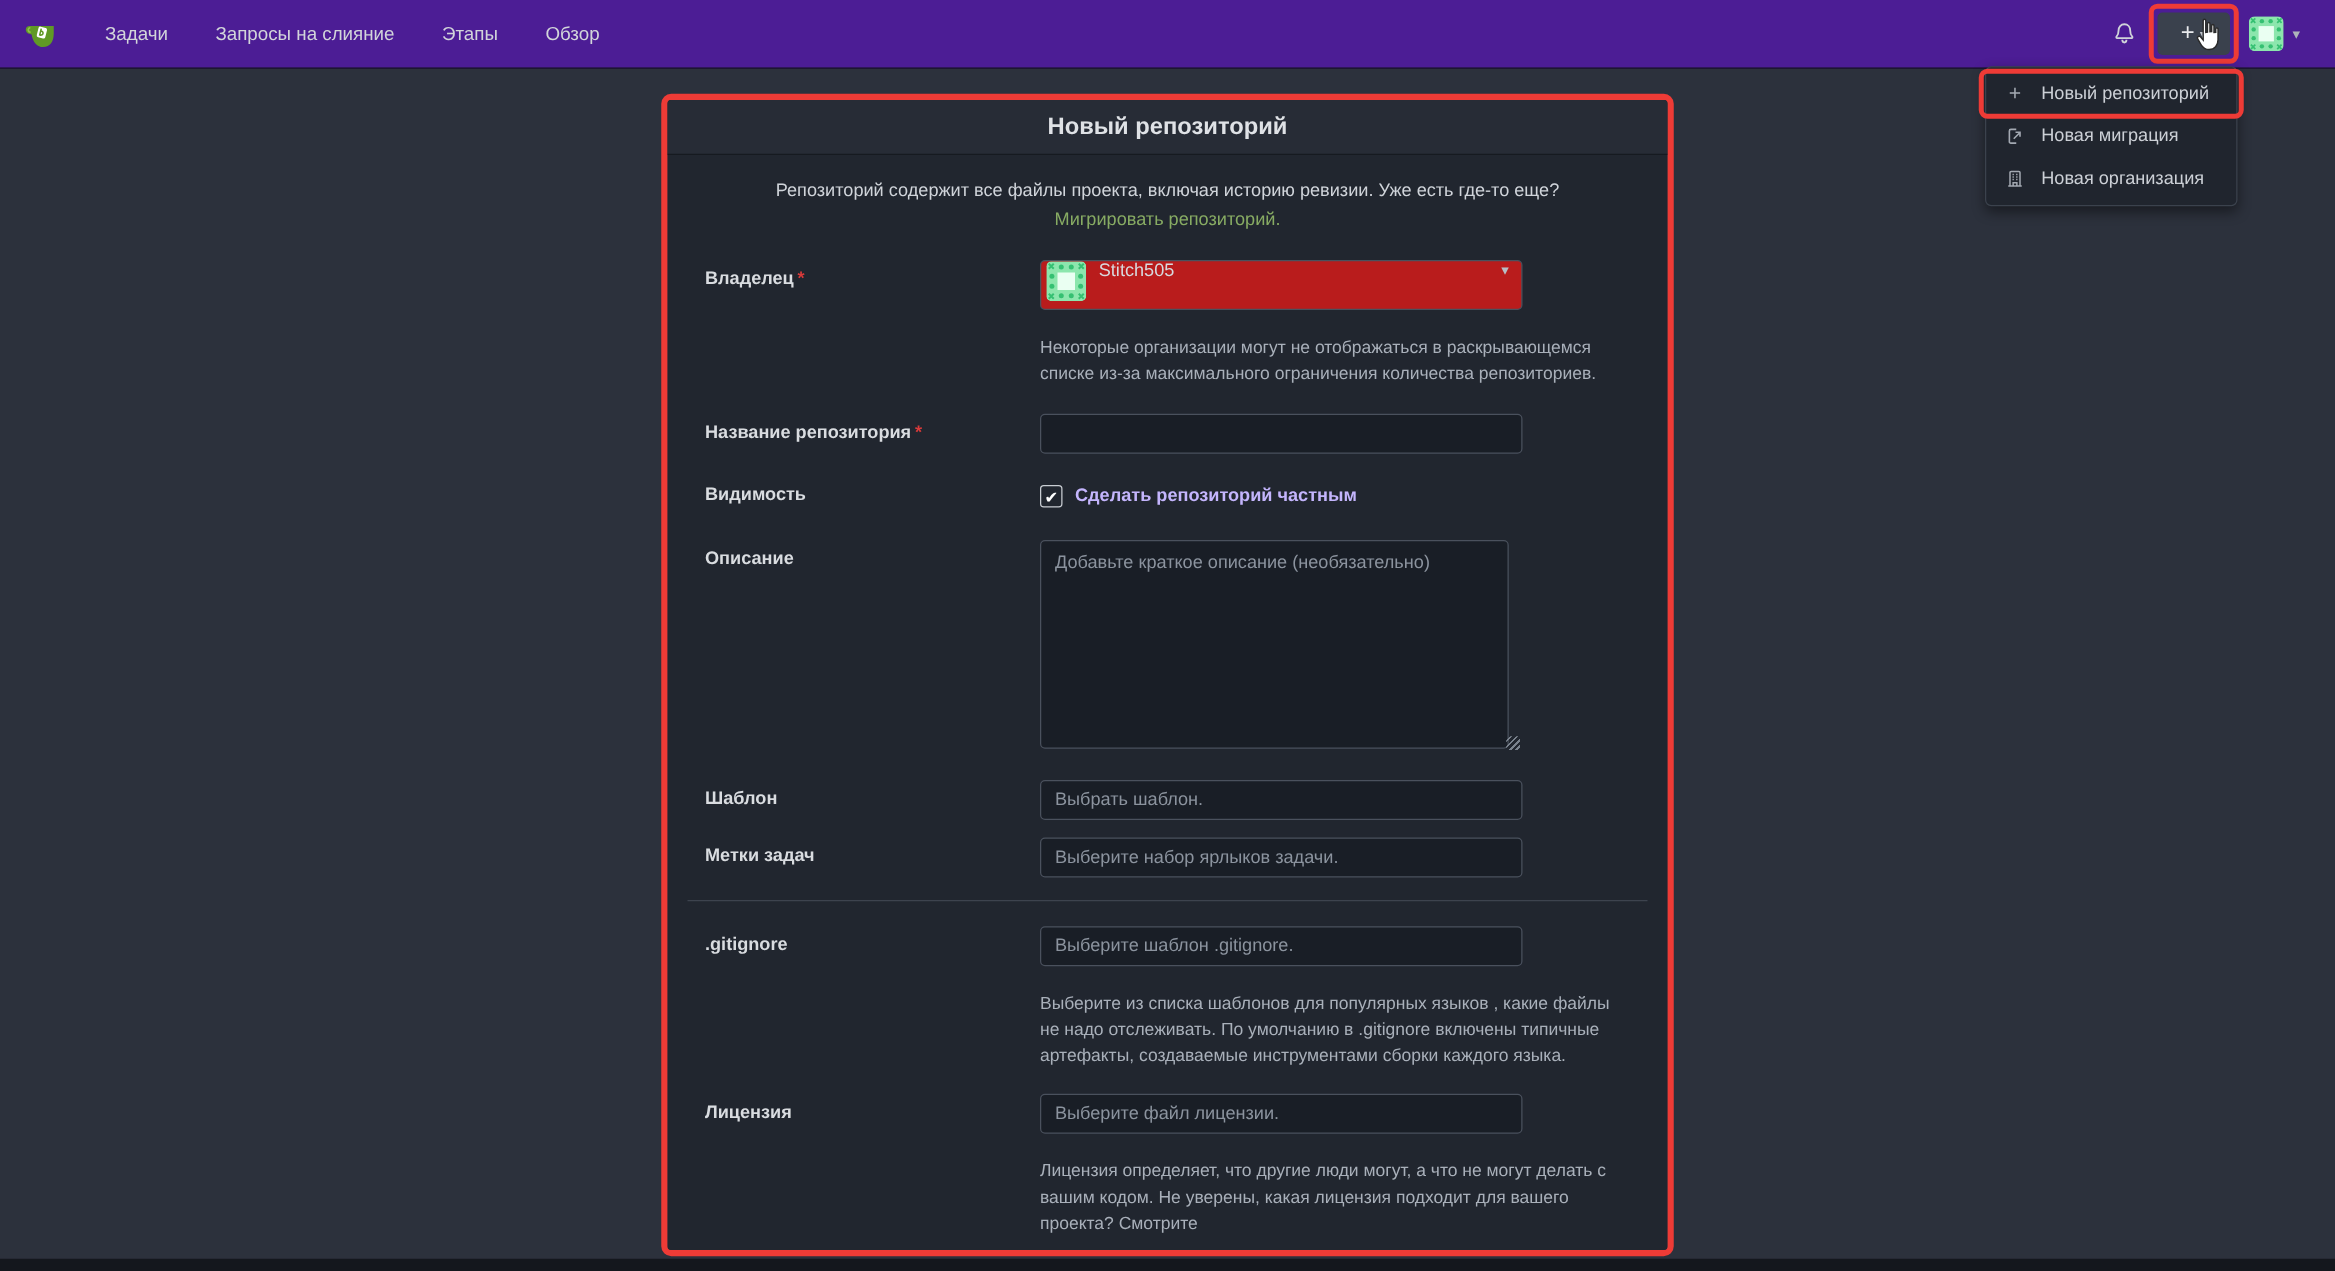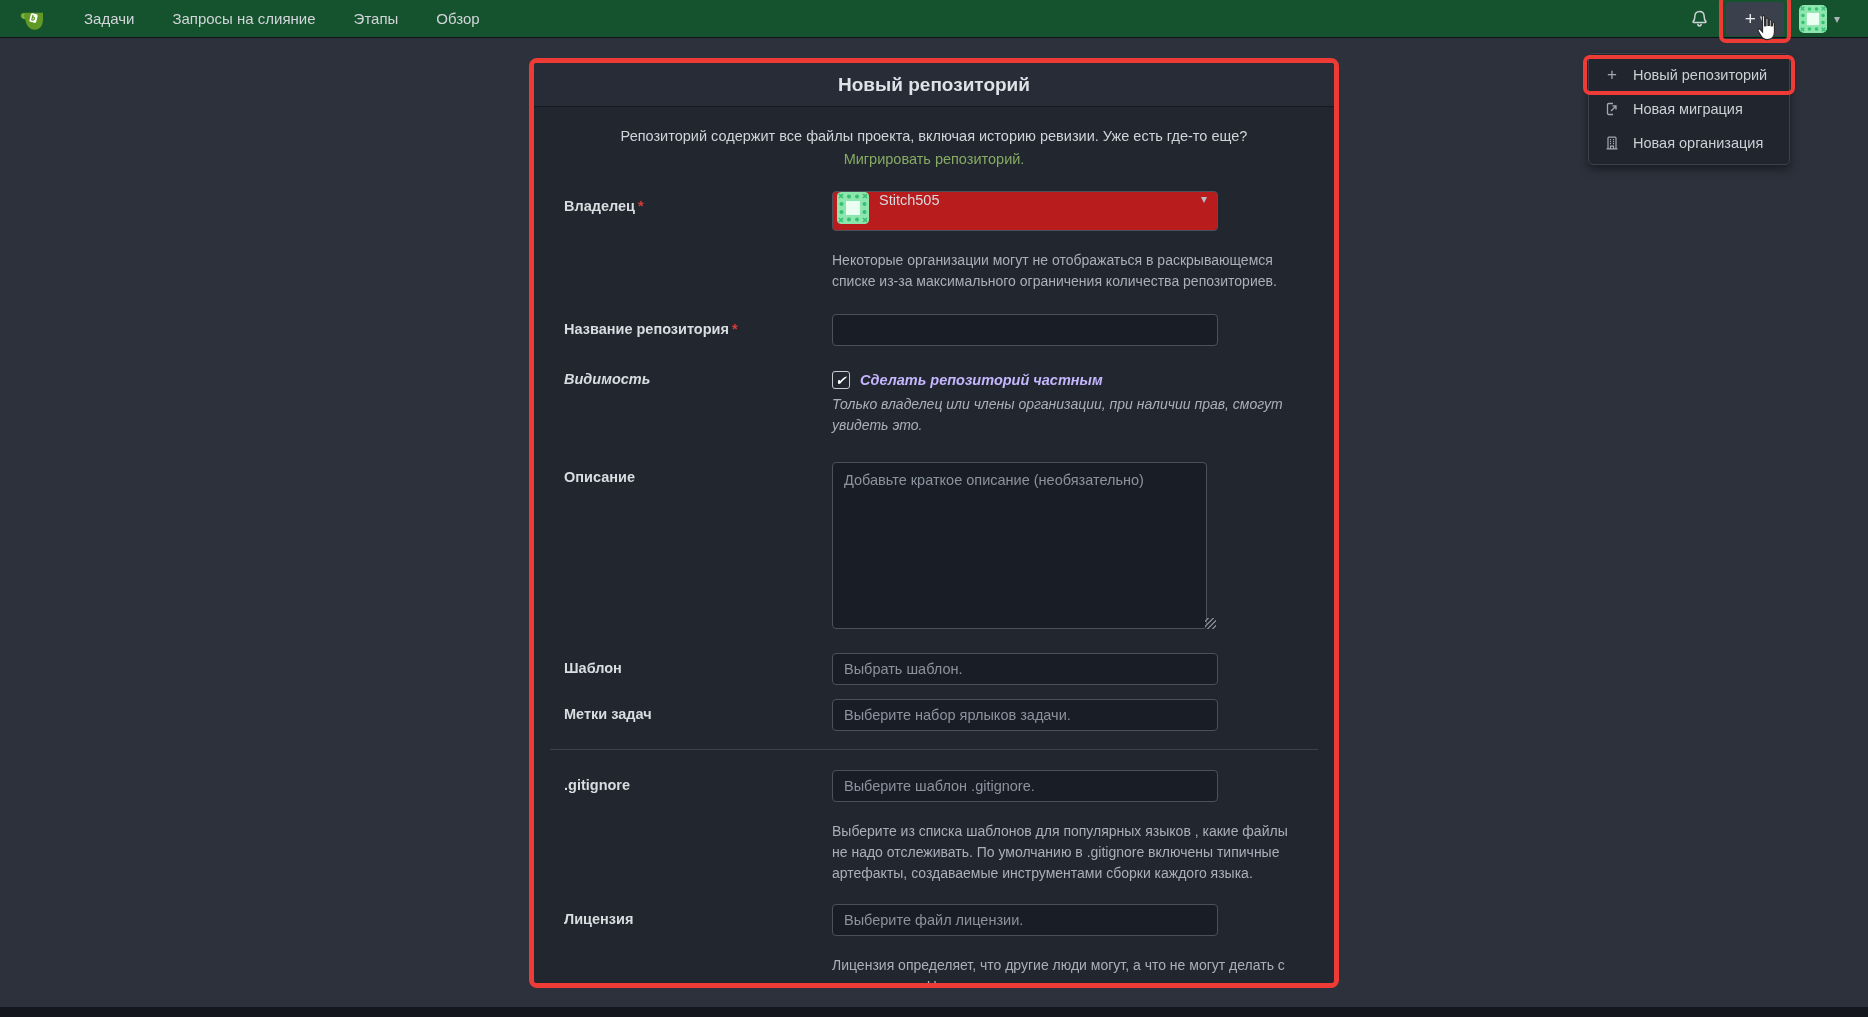--- a/index.html
+++ b/index.html
@@ -6,21 +6,21 @@
   html,body { width:1868px; height:1017px; overflow:hidden; }
   body {
     background:#2c313c;
     font-family:"Liberation Sans", sans-serif;
     color:#d5d8dd;
     position:relative;
   }
 
   
   nav.navbar {
-    height:38px; background:#14532d; display:flex; align-items:center;
+    height:55px; background:#4c1d95; display:flex; align-items:center;
     padding:0 28px 0 16px; border-bottom:1px solid #10131a; position:relative; z-index:5;
   }
   .logo { width:32px; height:32px; margin-right:36px; display:flex; align-items:center; justify-content:center; cursor:pointer; }
   .nav-link { color:#d2d5da; text-decoration:none; font-size:15px; margin-right:38px; cursor:pointer; }
   .nav-right { margin-left:auto; display:flex; align-items:center; }
   .bell-btn { display:flex; align-items:center; margin-right:10px; cursor:pointer; }
   .annot-plus {
     border:4px solid #ee3b36; border-radius:7px; padding:3px; margin-right:8px;
   }
   .plus-btn {
@@ -247,32 +247,31 @@
 
         <div class="row">
           <div class="rlabel">
             <span>Название репозитория</span><span class="req">*</span>
           </div>
           <div class="rfield">
             <input class="text-input" style="">
           </div>
         </div>
 
-        <div class="row" style="margin-bottom:26px;font-style:italic;">
+        <div class="row" style="margin-bottom:26px;">
           <div class="rlabel" style="padding-top:3px;">
             <span>Видимость</span>
           </div>
           <div class="rfield">
             <div class="cb-line">
               <div class="checkbox">
                 <span>✔</span>
               </div>
               <span class="cb-label">Сделать репозиторий частным</span>
             </div>
-            <p class="help cb-help">Только владелец или члены организации, при наличии прав, смогут увидеть это.</p>
           </div>
         </div>
 
         <div class="row" style="margin-bottom:20px;">
           <div class="rlabel">
             <span>Описание</span>
           </div>
           <div class="rfield">
             <div class="ta-wrap">
               <textarea class="desc" placeholder="Добавьте краткое описание (необязательно)" style=""></textarea>

